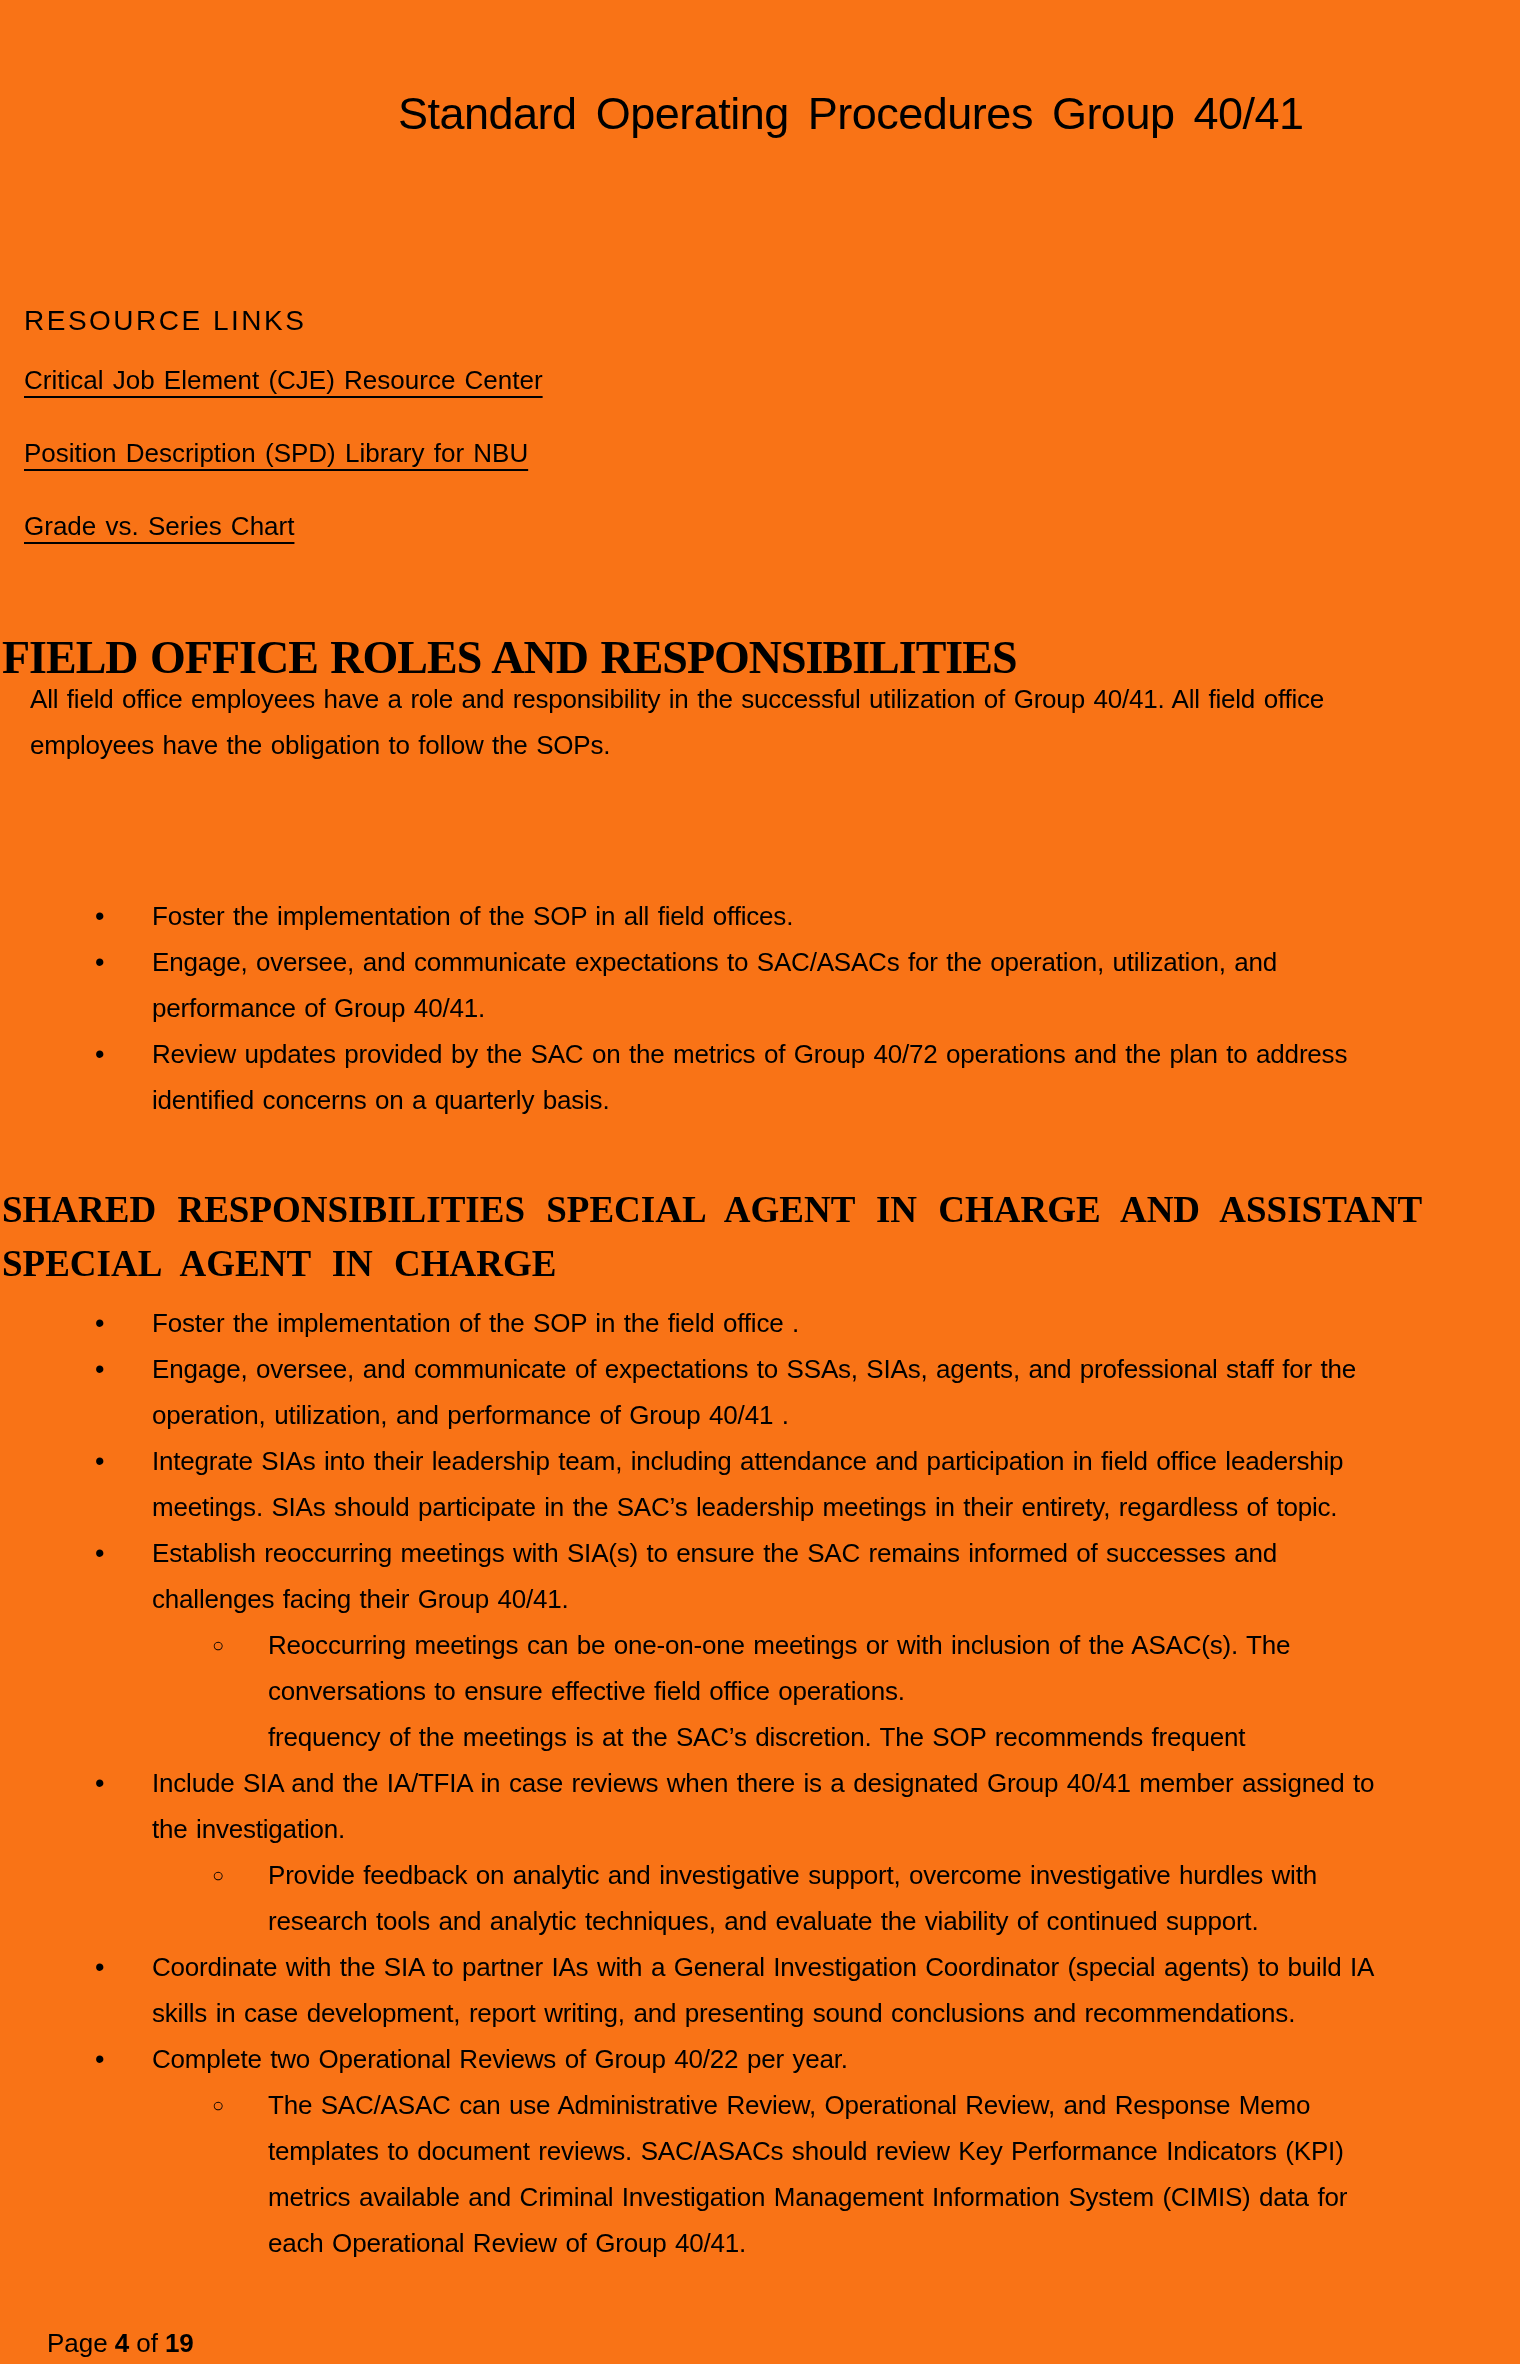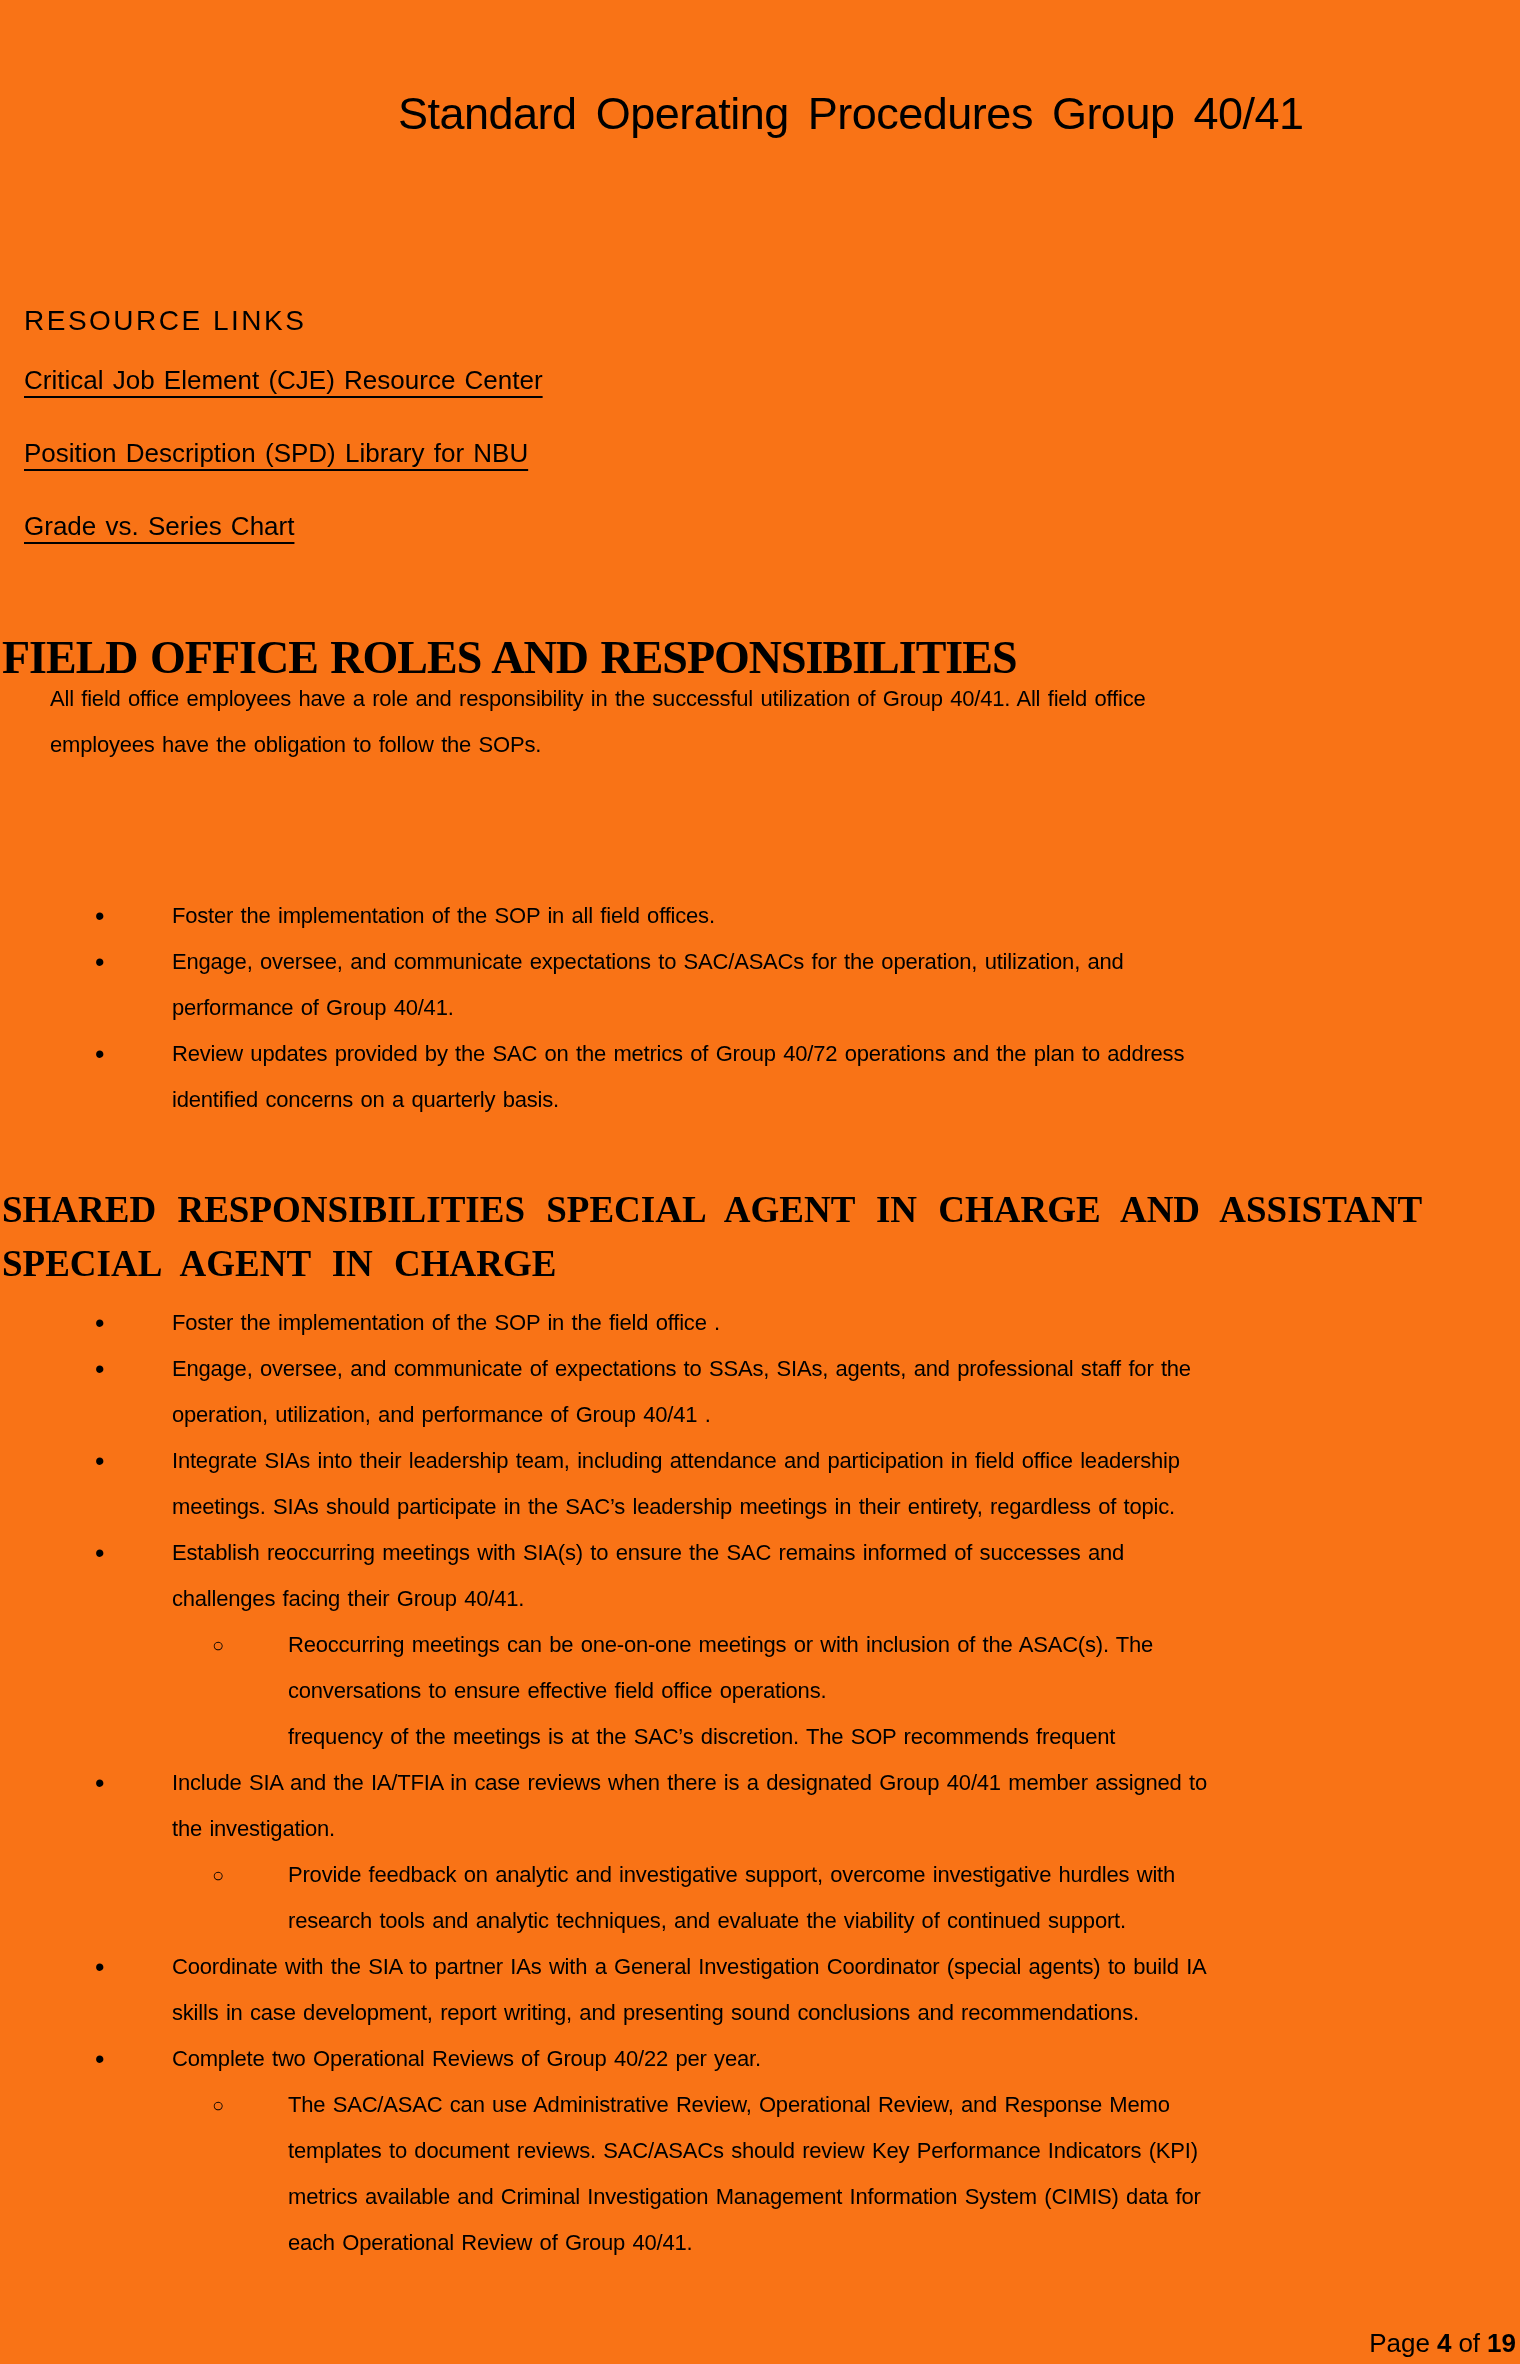--- a/index.html
+++ b/index.html
@@ -29,42 +29,42 @@
     width:max-content;cursor:pointer;word-spacing:2px;white-space:nowrap;
   }
   .h1{
     position:absolute;top:632px;left:2px;
     font-family:"Liberation Serif",serif;font-weight:700;
     font-size:46px;line-height:52px;letter-spacing:-1px;word-spacing:2px;
     white-space:nowrap;
   }
   .intro{position:absolute;top:676px;left:30px;}
   .text-line{
-    font-size:22px;line-height:46px;white-space:nowrap;
-    word-spacing:1.5px;letter-spacing:-0.2px;margin-left:20px;
+    font-size:26px;line-height:46px;white-space:nowrap;
+    word-spacing:1.5px;letter-spacing:-0.2px;
   }
   .h2{
     position:absolute;left:2px;
     font-family:"Liberation Serif",serif;font-weight:700;
     font-size:37px;letter-spacing:0px;white-space:nowrap;
   }
   .h2-dfo{top:833px;line-height:42px;word-spacing:9px;}
   .h2-shared{top:1183px;line-height:54px;word-spacing:12px;white-space:normal;width:1516px;}
   .list{position:absolute;left:0;width:1520px;}
   .list-dfo{top:893px;}
   .list-shared{top:1300px;}
   .bullet{display:flex;align-items:flex-start;}
   .bullet .marker{flex:0 0 auto;color:#000;}
   .level1{padding-left:95px;}
   .level1 > .marker{width:57px;font-size:27px;line-height:46px;}
   .level2{padding-left:212px;}
   .level2 > .marker{width:56px;font-size:20px;line-height:46px;}
   .footer{
     position:absolute;top:2328px;left:0;width:1520px;
-    text-align:right;padding-left:58px;box-sizing:border-box;
+    text-align:left;padding-left:44px;box-sizing:border-box;
     font-size:26px;line-height:30px;
   }
   .footer span{margin:0 4px 0 3px;}
   .footer .bold{font-weight:700;}
 </style>
 </head>
 <body>
 
 <div class="page">
 

